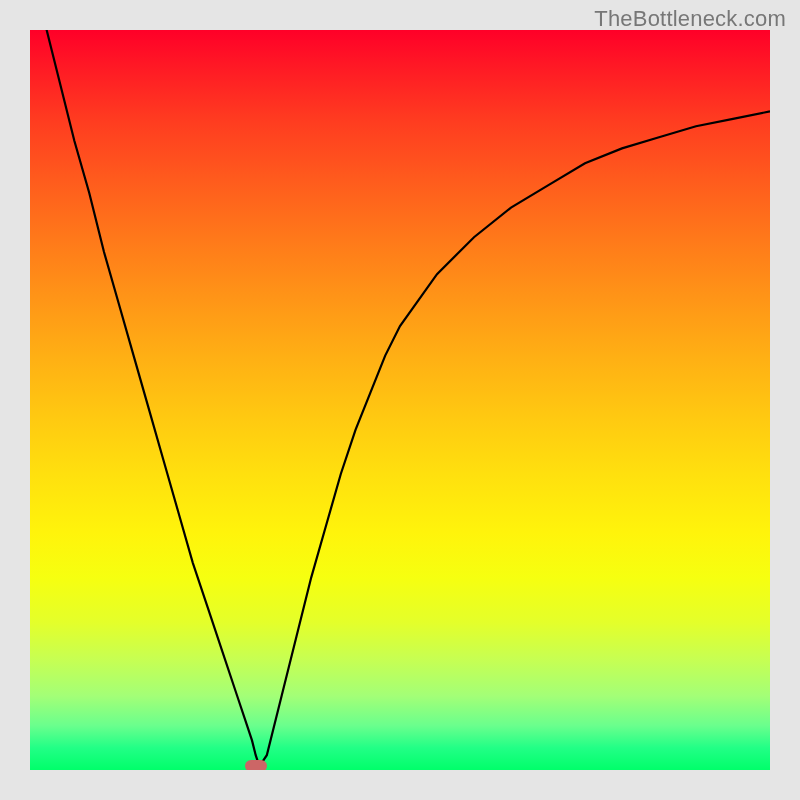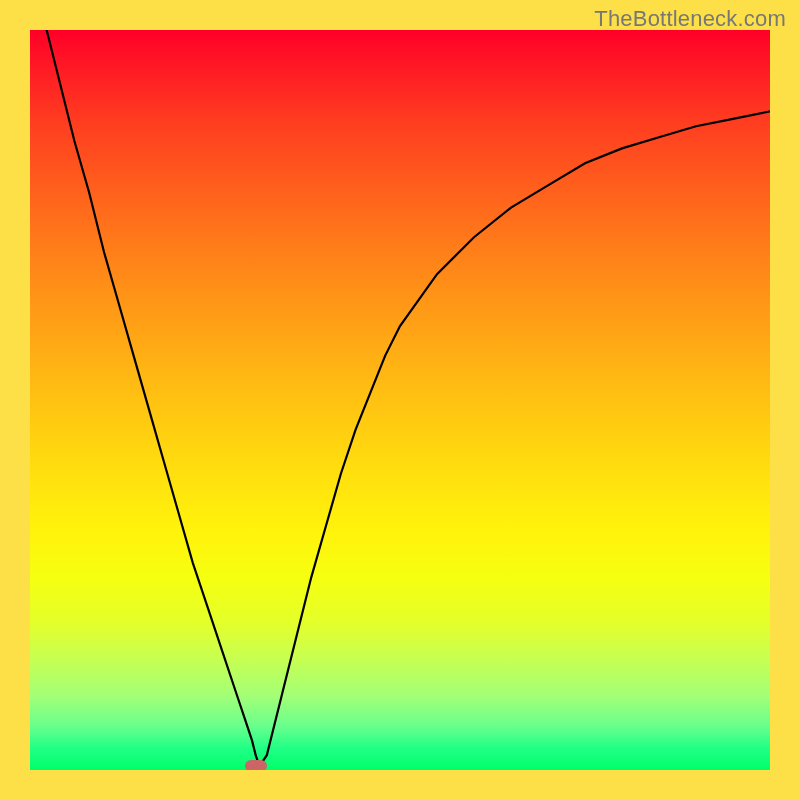--- a/index.html
+++ b/index.html
@@ -8,21 +8,21 @@
     width: 800px;
     height: 800px;
     overflow: hidden;
     background: #000;
     font-family: Arial, Helvetica, sans-serif;
   }
   .frame {
     position: absolute;
     left: 0; top: 0;
     width: 800px; height: 800px;
-    background: #fde047;
+    background: #e5e5e5;
   }
   .plot {
     position: absolute;
     left: 30px; top: 30px;
     width: 740px; height: 740px;
     overflow: hidden;
   }
   .gradient-bg {
     position: absolute;
     left: 0; top: 0;

